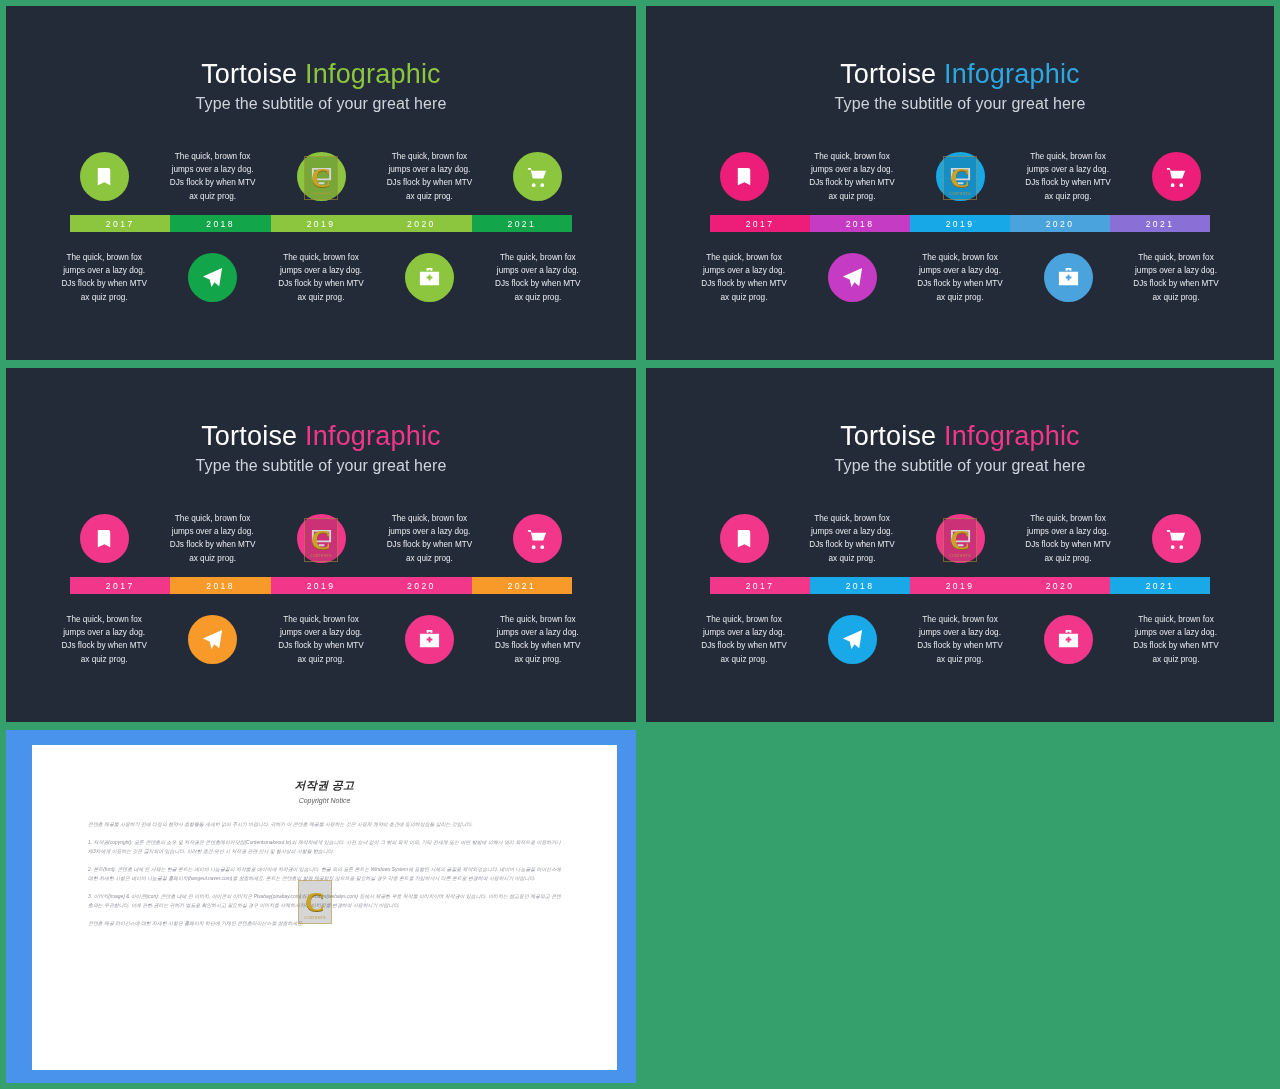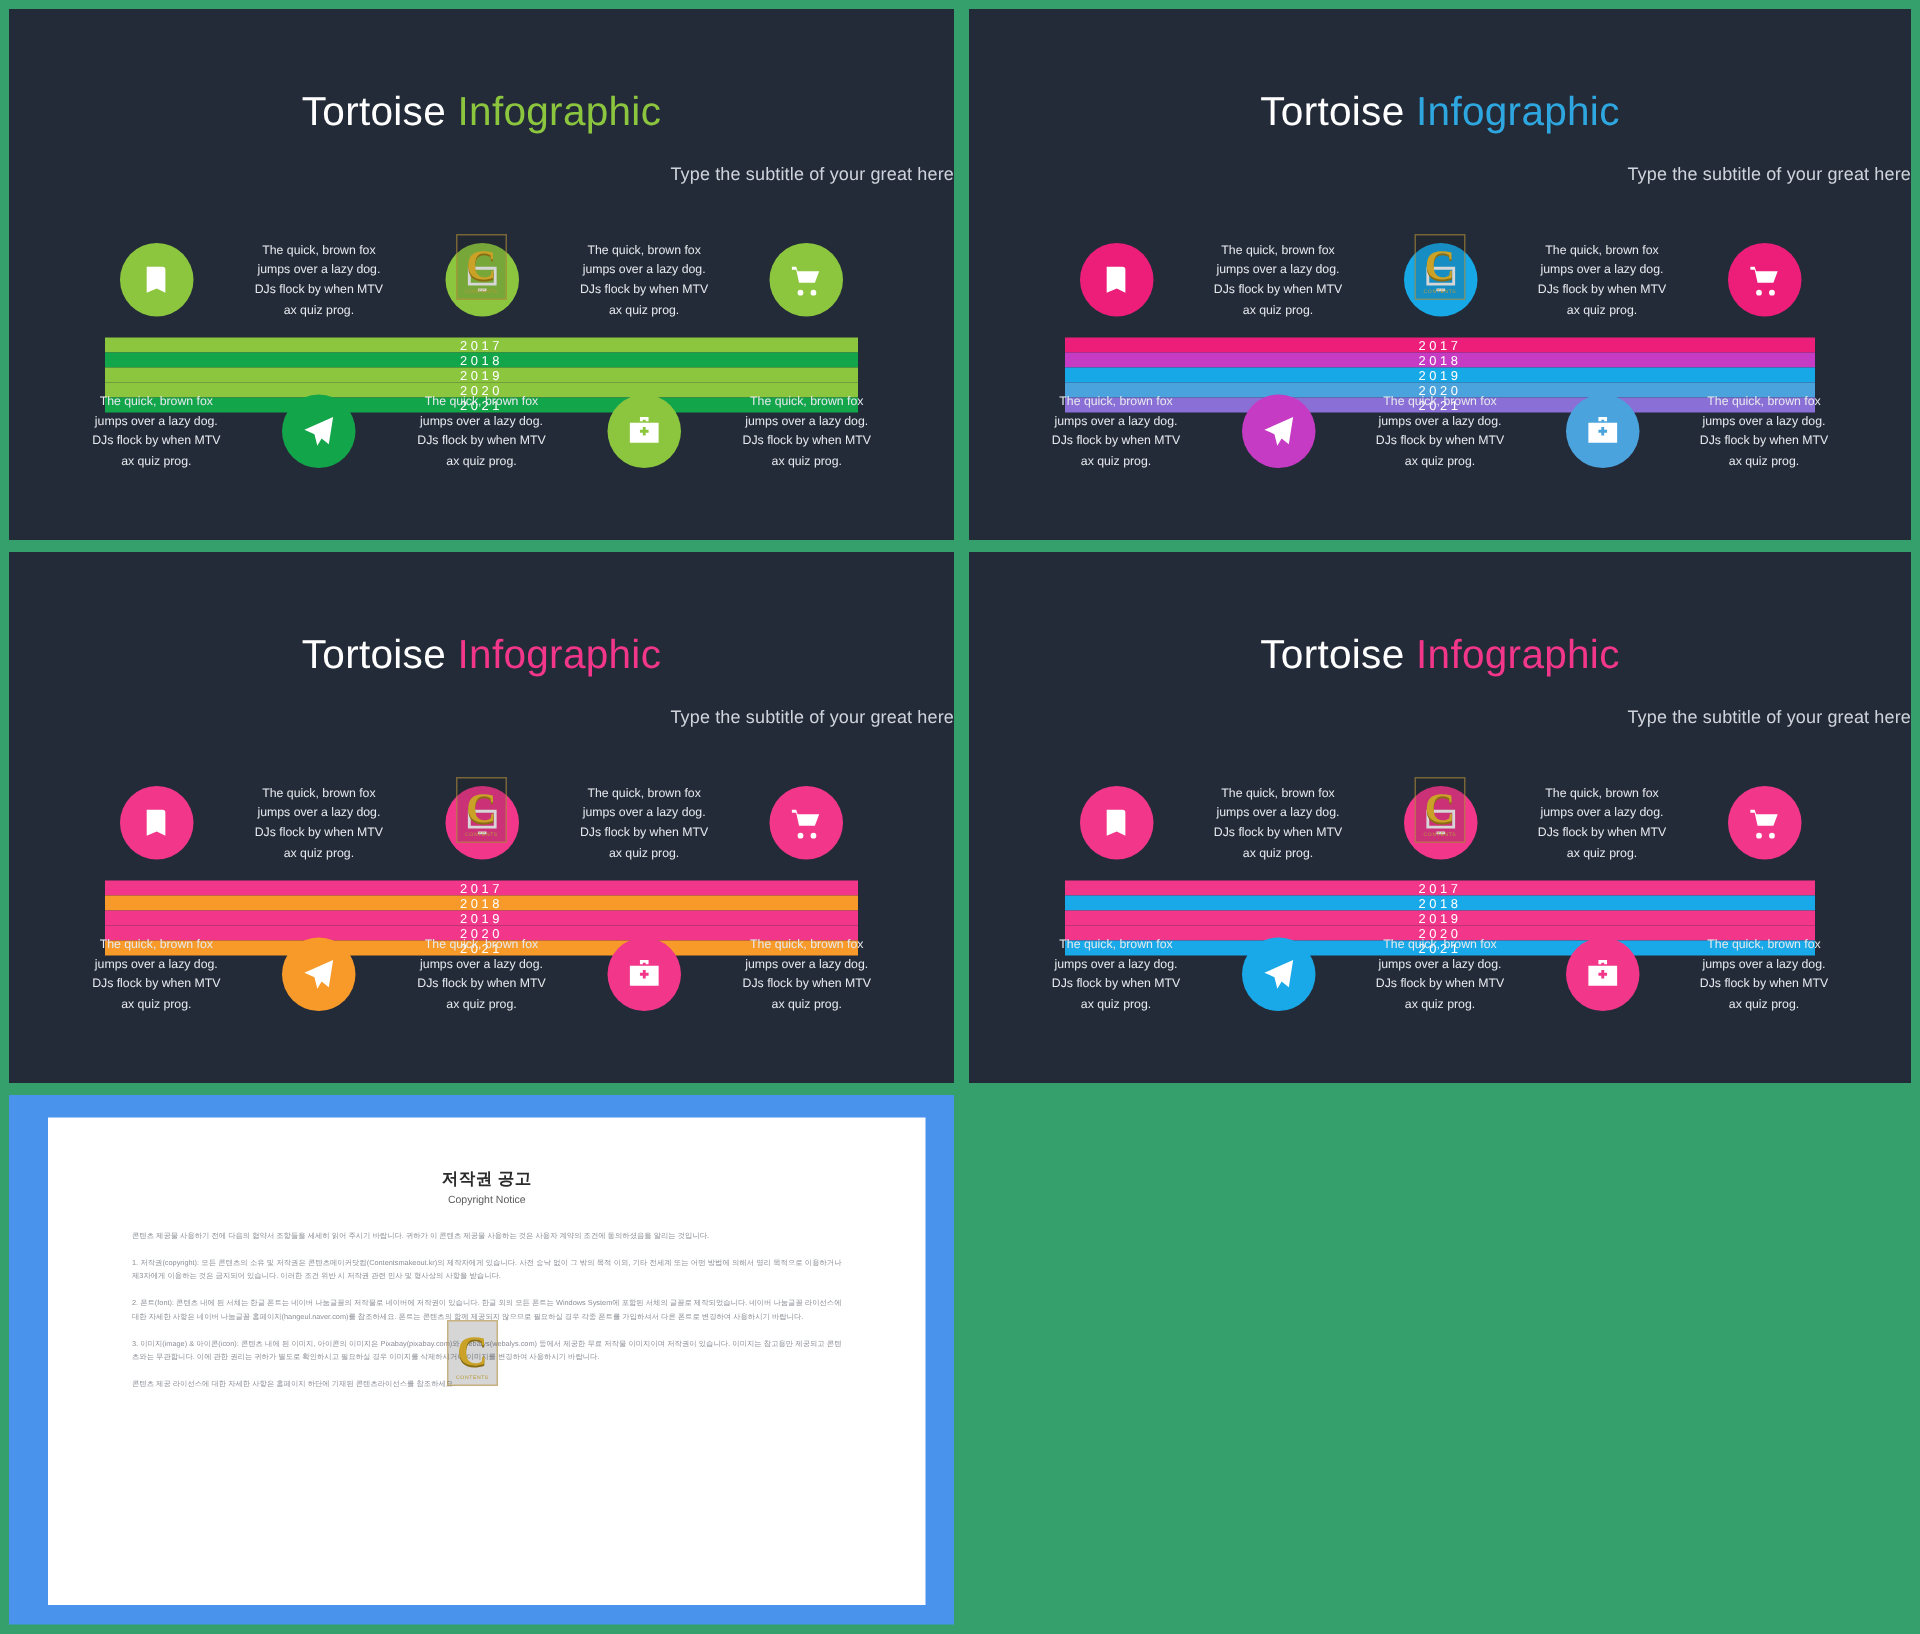--- a/index.html
+++ b/index.html
@@ -32,25 +32,24 @@
     font-size:27px;
     font-weight:400;
     letter-spacing:.2px;
     color:#ffffff;
     line-height:1.05;
     white-space:nowrap;
     margin-top:32px;
   }
   .title .accent { color:#8cc63f; }
   .subtitle {
-    margin-top:21px;
-    font-size:12px;
+    margin-top:7px;
+    font-size:16px;
     color:#cfd4dc;
     letter-spacing:.1px;
-    text-align:right;
   }
 
   
   .board { position:relative; margin-top:24px; padding:0 44px; }
 
   .row {
     display:flex;
     align-items:flex-start;
   }
   .cell {
@@ -81,21 +80,20 @@
     text-align:center;
     white-space:pre-line;
   }
 
   
   .bar {
     display:flex;
     height:17px;
     margin:0 64px;
     position:relative;
-    flex-direction:column;
   }
   .seg {
     flex:1 1 0;
     display:flex;
     align-items:center;
     justify-content:center;
     font-size:8.6px;
     letter-spacing:2.4px;
     color:#ffffff;
   }
@@ -126,20 +124,21 @@
   }
   .wm.slidewm { left:50%; margin-left:-17px; top:150px; z-index:9; }
 
   
   .docpanel {
     position:absolute;
     left:6px; top:730px;
     width:630px; height:353px;
     background:#4a93ec;
     overflow:hidden;
+    font-style:italic;
   }
   .paper {
     position:absolute;
     left:26px; top:15px;
     width:585px; height:325px;
     background:#ffffff;
   }
   .doc-h1 {
     text-align:center;
     margin-top:33px;

